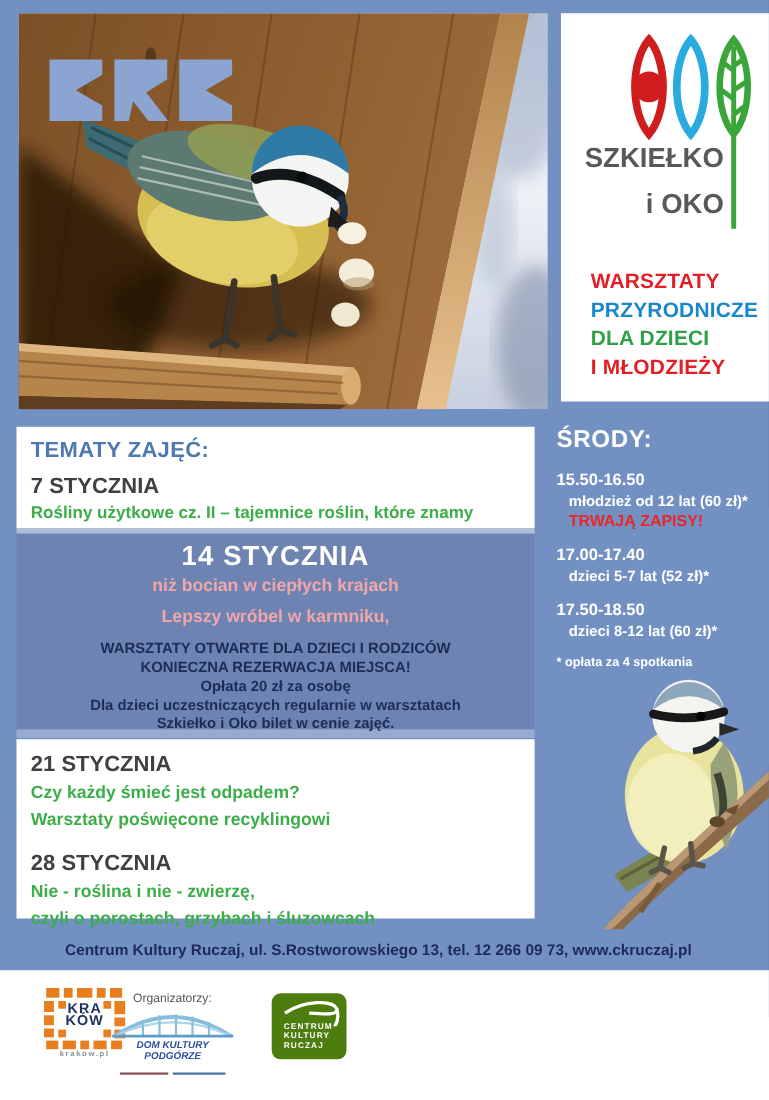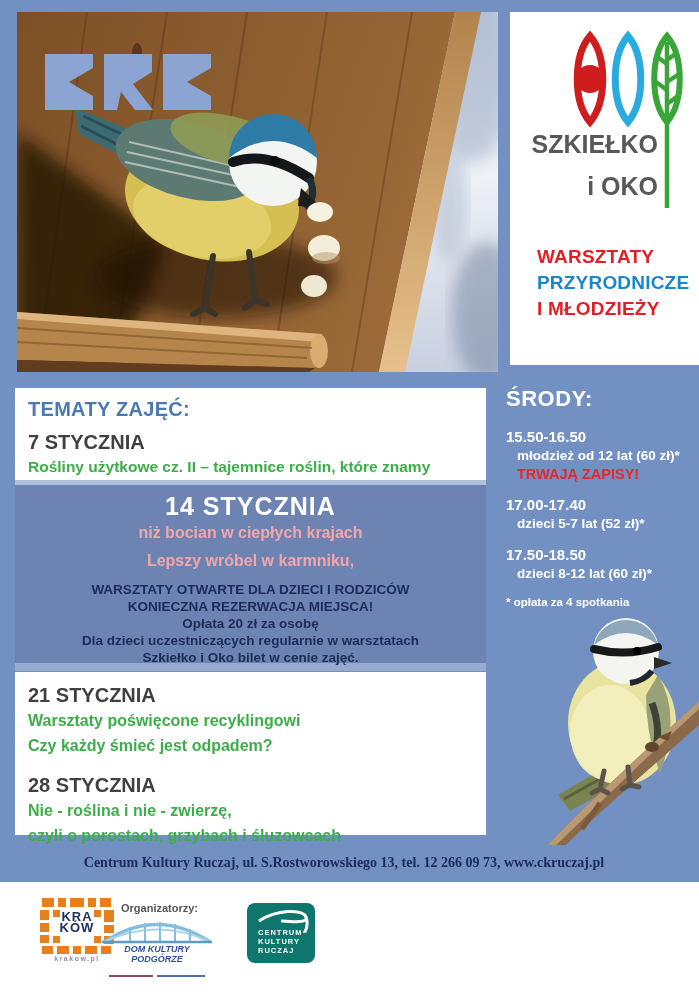--- a/index.html
+++ b/index.html
@@ -38,36 +38,36 @@
   .srody{font-size:22px;letter-spacing:.5px;margin-bottom:16px;}
   .slot{margin-bottom:14px;}
   .slot-time{font-size:15px;}
   .slot-group{font-size:13.5px;padding-left:11px;margin-top:2px;line-height:17px;}
   .slot-note{font-size:14.5px;padding-left:11px;color:#e8262c;margin-top:2px;}
   .footnote{font-size:11.5px;margin-top:12px;}
   
   .photo-bird2{position:absolute;left:540px;top:605px;width:159px;height:240px;}
   
   .address{position:absolute;left:0;top:845px;width:688px;height:37px;line-height:36px;
-           text-align:center;color:#1c2a5a;font-size:14px;white-space:nowrap;font-family:Liberation Serif, serif;}
+           text-align:center;color:#1c2a5a;font-size:14px;white-space:nowrap;}
   .footerw{position:absolute;left:0;top:882px;width:699px;height:118px;background:#fff;}
   .krk-city-logo{position:absolute;left:40px;top:16px;width:74px;height:70px;}
   .krk-city-text{position:absolute;left:0;top:13px;width:74px;text-align:center;color:#1d3260;
                  font-size:13px;line-height:11px;letter-spacing:1px;}
   .krk-city-text span{display:block;}
   .krk-url{position:absolute;left:0;top:57px;width:74px;text-align:center;font-size:7px;
            color:#8a8f98;letter-spacing:1.5px;}
-  .org-label{position:absolute;left:121px;top:20px;font-size:11px;color:#555;font-weight:700;}
+  .org-label{position:absolute;left:121px;top:20px;font-size:11px;color:#555;font-weight:400;}
   .dkp-logo{position:absolute;left:100px;top:33px;width:114px;text-align:center;}
   .dkp-text{font-size:9px;font-style:italic;color:#2b4fa2;margin-top:-5px;}
   .dkp-tiny{margin-top:2px;}
   .dkp-tiny span{display:inline-block;height:2px;vertical-align:middle;}
   .dkp-tiny .m{width:44px;background:#8a4a52;margin-right:4px;}
   .dkp-tiny .b{width:48px;background:#4a6fa8;}
-  .ckr-logo{position:absolute;left:247px;top:21px;width:68px;height:60px;background:#0f766e;border-radius:8px;}
+  .ckr-logo{position:absolute;left:247px;top:21px;width:68px;height:60px;background:#4d7c0f;border-radius:8px;}
   .ckr-swoosh{position:absolute;left:4px;top:2px;}
   .ckr-text{position:absolute;left:11px;top:25px;color:#fff;font-size:7.5px;letter-spacing:1px;line-height:9px;}
 </style>
 </head>
 <body>
 
 <div class="page">
 
   <div class="photo-main">
     <svg width="481" height="360" viewBox="0 0 481 360">
@@ -171,20 +171,21 @@
         <line x1="157" y1="48" x2="168" y2="40"></line>
           <line x1="157" y1="70" x2="169" y2="62"></line>
           <line x1="157" y1="92" x2="168" y2="84"></line>
       </g>
     </svg>
     <div class="szk-line1">SZKIEŁKO</div>
     <div class="szk-line2">i OKO</div>
     <div class="title-block">
       <div class="t-red">WARSZTATY</div>
       <div class="t-blue">PRZYRODNICZE</div>
+      <div class="t-green">DLA DZIECI</div>
       <div class="t-red">I MŁODZIEŻY</div>
     </div>
   </div>
 
   <div class="box tematy">
     <div class="tematy-header">TEMATY ZAJĘĆ:</div>
     <div class="date-red">7 STYCZNIA</div>
     <div class="line-green">Rośliny użytkowe cz. II – tajemnice roślin, które znamy</div>
   </div>
 
@@ -194,22 +195,22 @@
     <div class="f-pink first">Lepszy wróbel w karmniku,</div>
     <div class="f-navy first">WARSZTATY OTWARTE DLA DZIECI I RODZICÓW</div>
     <div class="f-navy">KONIECZNA REZERWACJA MIEJSCA!</div>
     <div class="f-navy">Opłata 20 zł za osobę</div>
     <div class="f-navy">Dla dzieci uczestniczących regularnie w warsztatach</div>
     <div class="f-navy">Szkiełko i Oko bilet w cenie zajęć.</div>
   </div>
 
   <div class="box b21">
     <div class="date-red">21 STYCZNIA</div>
+    <div class="line-green">Czy każdy śmieć jest odpadem?</div>
     <div class="line-green">Warsztaty poświęcone recyklingowi</div>
-    <div class="line-green">Czy każdy śmieć jest odpadem?</div>
     <div class="date-red d28">28 STYCZNIA</div>
     <div class="line-green">Nie - roślina i nie - zwierzę,</div>
     <div class="line-green">czyli o porostach, grzybach i śluzowcach</div>
   </div>
 
   <div class="schedule">
     <div class="srody">ŚRODY:</div>
     <div class="slot">
       <div class="slot-time">15.50-16.50</div>
       <div class="slot-group">młodzież od 12 lat (60 zł)*</div>

